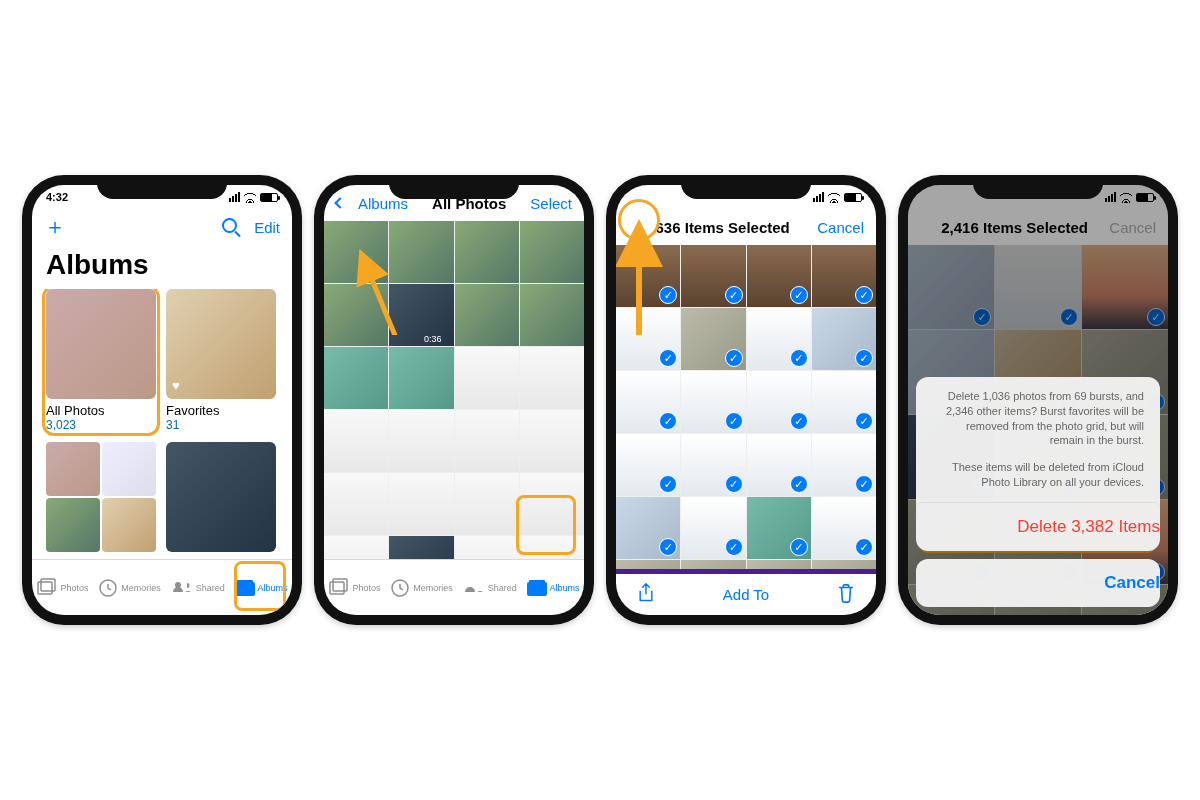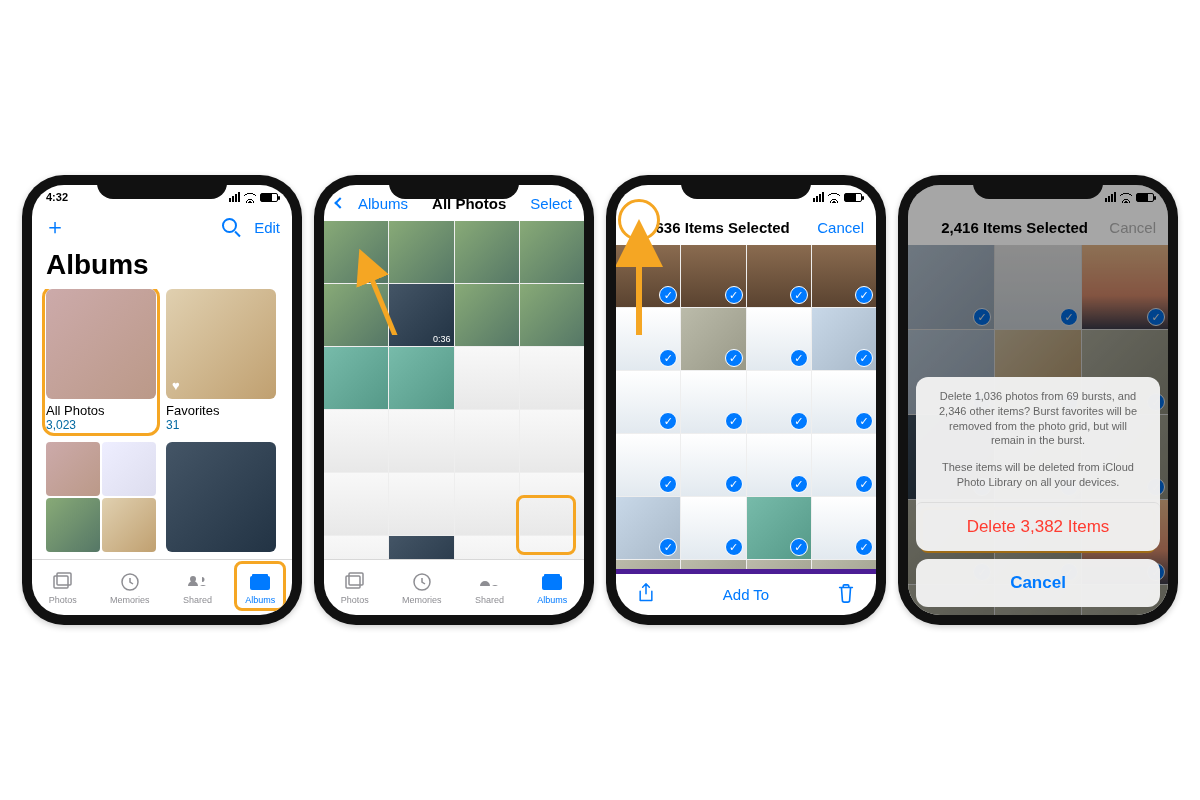--- a/index.html
+++ b/index.html
@@ -50,33 +50,33 @@
   .album{width:110px;}
   .album .thumb{width:110px;height:110px;border-radius:6px;background-size:cover;background-position:center;position:relative;}
   .album .label{font-size:13px;margin-top:4px;}
   .album .count{font-size:12px;color:#0369a1;}
   .heart{position:absolute;left:6px;bottom:6px;color:#fff;font-size:13px;}
   .album.people .thumb{display:grid;grid-template-columns:1fr 1fr;grid-template-rows:1fr 1fr;gap:2px;background:none;}
   .album.people .thumb>div{border-radius:4px;}
   .highlight{outline:3px solid #f5a623;outline-offset:1px;border-radius:8px;}
   
   .tabbar{height:56px;border-top:1px solid #d8d8d8;display:flex;justify-content:space-around;align-items:center;color:#8e8e93;font-size:9px;}
-  .tab{display:flex;flex-direction:column;align-items:center;gap:2px;}
+  .tab{display:flex;flex-direction:row;align-items:center;gap:2px;}
   .tab.active{color:#007aff;}
   .tab .ico{height:22px;display:flex;align-items:center;justify-content:center;}
   
   .pgrid{flex:1;display:grid;grid-template-columns:repeat(4,1fr);grid-auto-rows:62px;gap:1px;background:#eee;overflow:hidden;}
   .large .pgrid{grid-auto-rows:72px;}
   .ph {position:relative;background-size:cover;background-position:center;}
   .ph.sel:after{content:"✓";position:absolute;right:3px;bottom:3px;width:16px;height:16px;border-radius:50%;background:#007aff;color:#fff;font-size:11px;line-height:16px;text-align:center;border:1px solid #fff;}
   
   .tbar{height:46px;border-top:5px solid #4c1d95;display:flex;justify-content:space-between;align-items:center;padding:0 20px;color:#007aff;font-size:15px;}
   
   .overlay{position:absolute;inset:0;background:rgba(0,0,0,.35);display:flex;flex-direction:column;justify-content:flex-end;padding:8px;gap:8px;z-index:20;}
-  .sheet{background:rgba(240,240,240,.98);border-radius:12px;overflow:hidden;text-align:center;}
+  .sheet{background:rgba(240,240,240,.98);border-radius:12px;overflow:hidden;text-align:right;}
   .sheet .msg{font-size:11px;color:#666;padding:12px 16px;line-height:1.35;}
   .sheet .action{font-size:17px;color:#ff3b30;padding:14px 0;border-top:1px solid #dcdcdc;}
   .sheet.cancel .action{color:#007aff;font-weight:600;border-top:none;}
   
   .arrow-overlay{position:absolute;inset:0;pointer-events:none;z-index:30;}
   .dimmed{filter:brightness(.85);}
   
   .share-ico,.trash-ico{width:20px;height:20px;}
   .plus{font-size:22px;font-weight:300;line-height:1;}
   .search{width:18px;height:18px;position:relative;}
@@ -217,21 +217,21 @@
     </div>
     <div class="content">
       <div class="pgrid">
 
         <div class="ph bg-b"></div>
           <div class="ph bg-b"></div>
           <div class="ph bg-b"></div>
           <div class="ph bg-b"></div>
         <div class="ph bg-b"></div>
           <div class="ph bg-e" style="position:relative;">
-            <span style="position:absolute;right:3px;bottom:2px;font-size:9px;color:#fff;">0:36</span>
+            <span style="position:absolute;right:12px;bottom:2px;font-size:9px;color:#fff;">0:36</span>
           </div>
           <div class="ph bg-b"></div>
           <div class="ph bg-b"></div>
         <div class="ph bg-g"></div>
           <div class="ph bg-g"></div>
           <div class="ph bg-wh"></div>
           <div class="ph bg-wh"></div>
         <div class="ph bg-wh"></div>
           <div class="ph bg-wh"></div>
           <div class="ph bg-wh"></div>

